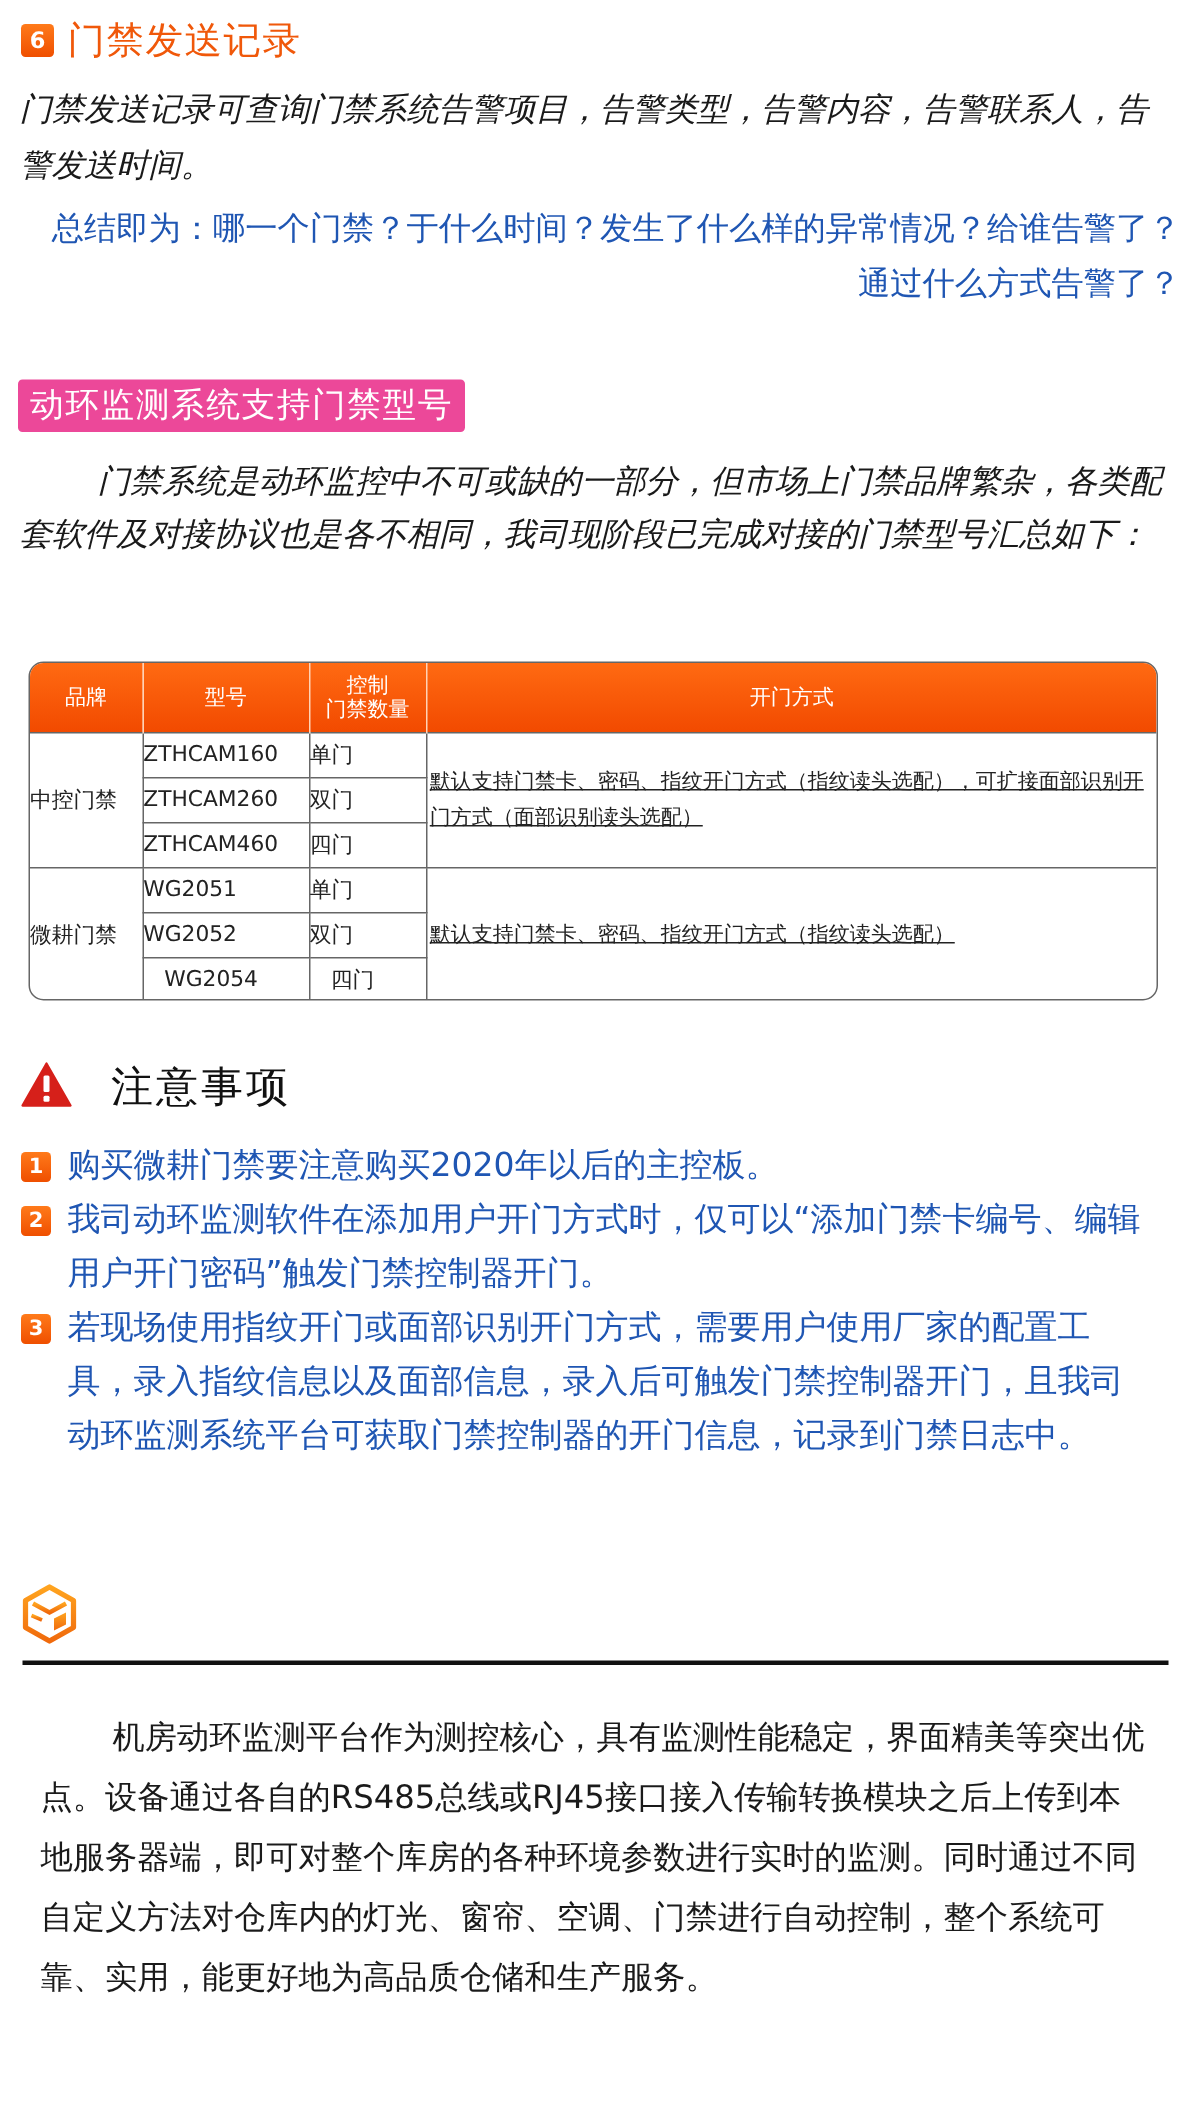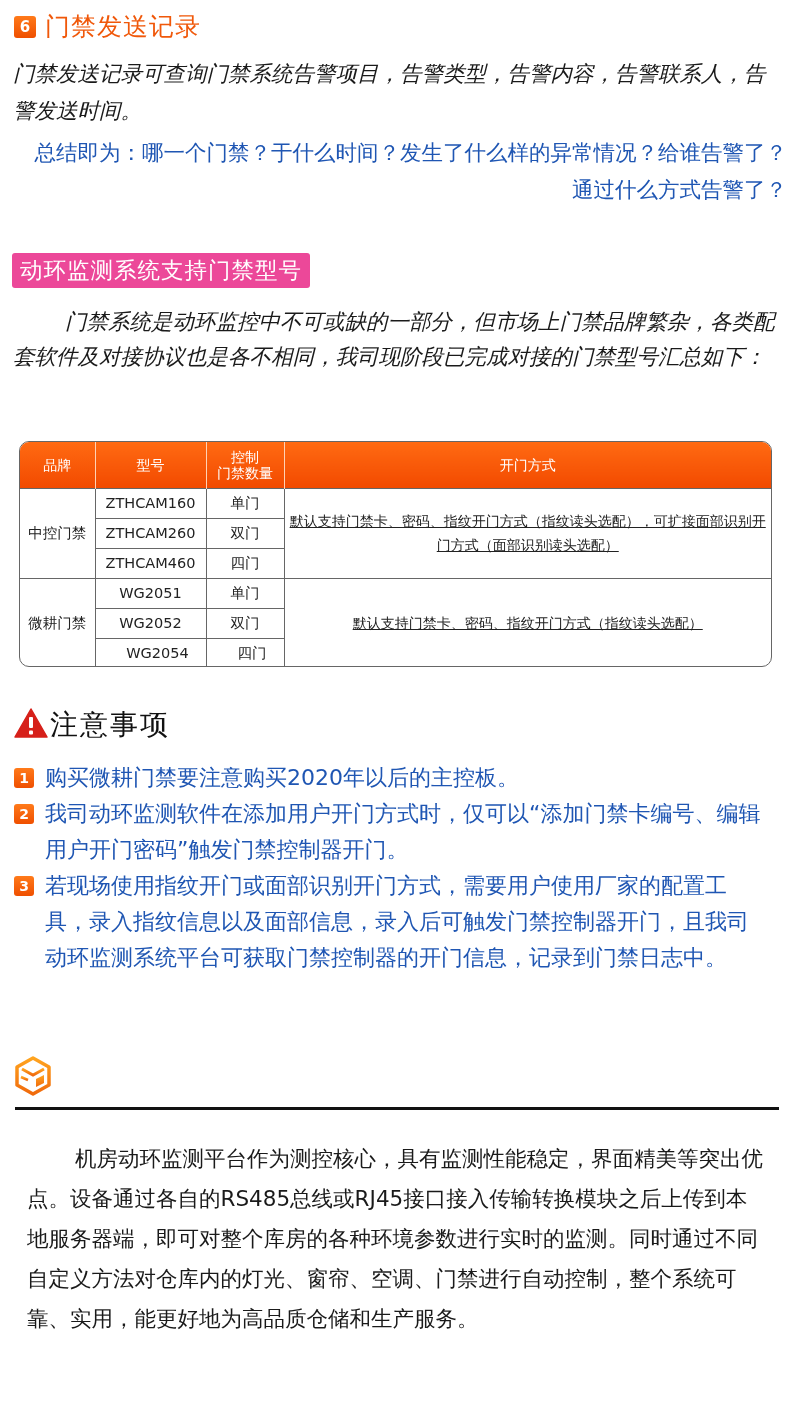--- a/index.html
+++ b/index.html
@@ -35,31 +35,31 @@
     border: 1px solid #666; border-radius: 10px; overflow: hidden;
   }
   table { border-collapse: collapse; width: 100%; height: 100%; table-layout: fixed; }
   th {
     background: linear-gradient(#ff6a12, #f24a00);
     color: #fff; font-weight: normal; font-size: 14px; height: 46px;
     border-right: 1px solid #ffd2b5; line-height: 16px;
   }
   th:last-child { border-right: none; }
   td {
-    border: 1px solid #666; text-align: center; font-size: 14.5px; color: #222;
+    border: 1px solid #666; font-size: 14.5px; color: #222;
     height: 30px;
   }
   tr td:first-child { border-left: none; }
   tr td:last-child { border-right: none; }
   tbody tr:last-child td { border-bottom: none; padding-left: 14px; }
   td.method { font-size: 14px; line-height: 24px; padding: 0 2px; text-decoration: underline; }
 
   
   .notice-head { left: 14px; top: 706px; display: flex; align-items: center; }
-  .notice-title { font-size: 28px; color: #111; margin-left: 2px; letter-spacing: 2px; }
+  .notice-title { font-size: 28px; color: #111; margin-left: 26px; letter-spacing: 2px; }
   .note { left: 14px; display: flex; font-size: 22px; color: #1f56b3; line-height: 36px; }
   .note .nb {
     width: 20px; height: 20px; margin-top: 8px; border-radius: 3px;
     background: linear-gradient(#ff7a1a, #ef4f00);
     color: #fff; font-weight: bold; font-size: 14px;
     display: flex; align-items: center; justify-content: center; flex: 0 0 20px;
   }
   .note .nt { margin-left: 11px; width: 740px; }
 
   

